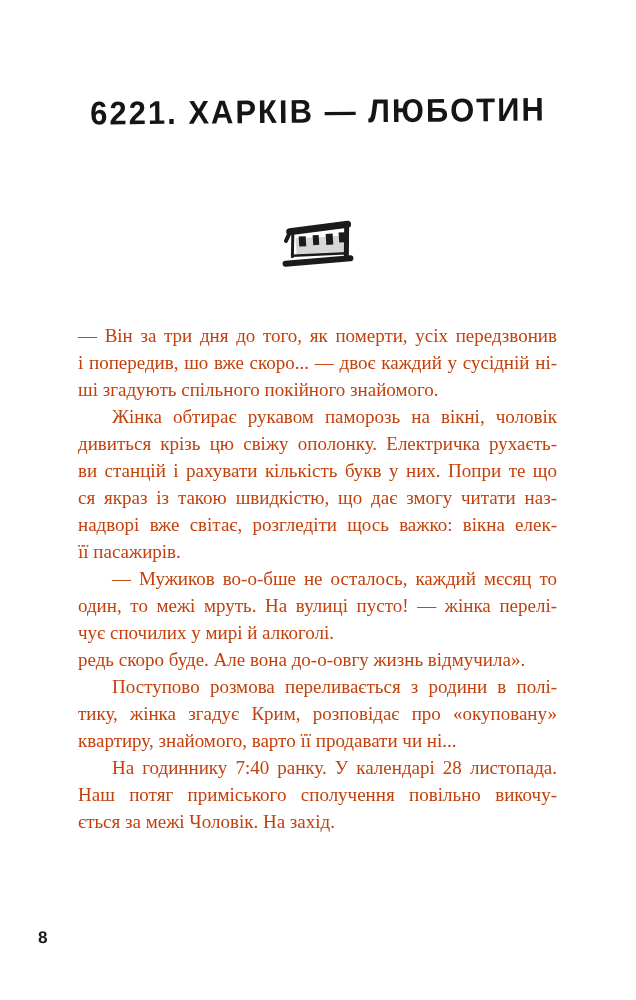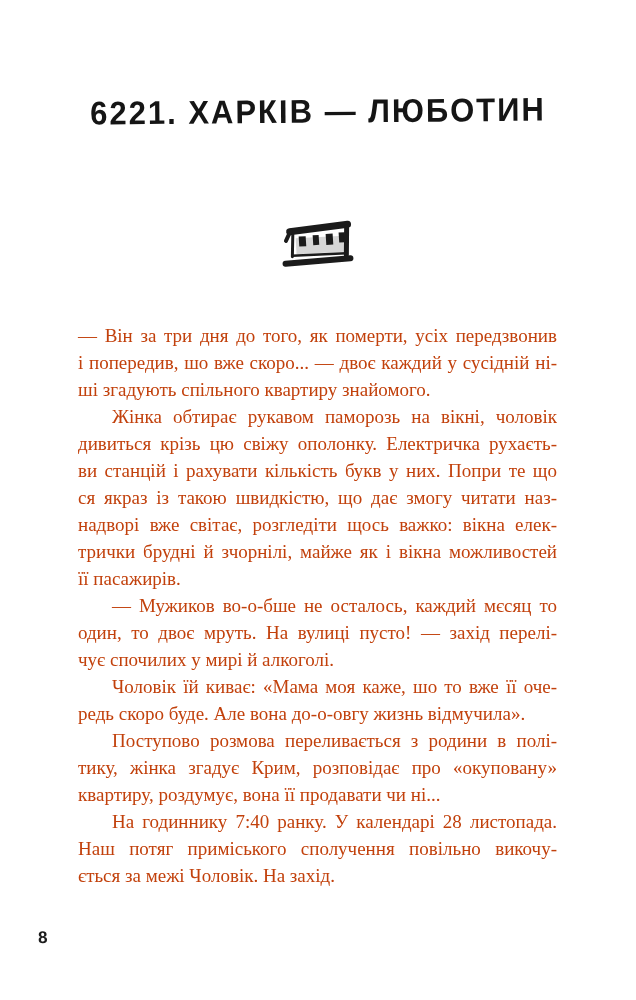--- a/index.html
+++ b/index.html
@@ -91,36 +91,34 @@
       <rect x="47" y="19" width="7" height="11" fill="#1b1b1b" transform="rotate(-2 50 24)"></rect>
       <rect x="60" y="18" width="6" height="10" fill="#1b1b1b" transform="rotate(-2 63 23)"></rect>
       <rect x="17" y="22" width="48" height="16" fill="#1b1b1b" opacity="0.18" transform="rotate(-1.5 41 30)"></rect>
       <path d="M6 48 L71 44" stroke="#1b1b1b" stroke-width="6" stroke-linecap="round"></path>
     </svg>
   </div>
 
   <div class="text-block" id="text-block">
       <div class="line just">— Він за три дня до того, як померти, усіх передзвонив</div>
       <div class="line just">і попередив, шо вже скоро... — двоє каждий у сусідній ні-</div>
-      <div class="line">ші згадують спільного квартиру знайомого.</div>
+      <div class="line">ші згадують спільного покійного знайомого.</div>
       <div class="line just ind">Жінка обтирає рукавом паморозь на вікні, чоловік</div>
       <div class="line just">дивиться крізь цю свіжу ополонку. Електричка рухаєть-</div>
       <div class="line just">ви станцій і рахувати кількість букв у них. Попри те що</div>
       <div class="line just">ся якраз із такою швидкістю, що дає змогу читати наз-</div>
       <div class="line just">надворі вже світає, розгледіти щось важко: вікна елек-</div>
-      <div class="line just">трички брудні й зчорнілі, майже як і вікна можливостей</div>
       <div class="line">її пасажирів.</div>
       <div class="line just ind">— Мужиков во-о-бше не осталось, каждий мєсяц то</div>
-      <div class="line just">один, то двоє мруть. На вулиці пусто! — захід перелі-</div>
+      <div class="line just">один, то межі мруть. На вулиці пусто! — жінка перелі-</div>
       <div class="line">чує спочилих у мирі й алкоголі.</div>
-      <div class="line just ind">Чоловік їй киває: «Мама моя каже, шо то вже її оче-</div>
       <div class="line">редь скоро буде. Але вона до-о-овгу жизнь відмучила».</div>
       <div class="line just ind">Поступово розмова переливається з родини в полі-</div>
       <div class="line just">тику, жінка згадує Крим, розповідає про «окуповану»</div>
-      <div class="line">квартиру, роздумує, вона її продавати чи ні...</div>
+      <div class="line">квартиру, знайомого, варто її продавати чи ні...</div>
       <div class="line just ind">На годиннику 7:40 ранку. У календарі 28 листопада.</div>
       <div class="line just">Наш потяг приміського сполучення повільно викочу-</div>
       <div class="line">ється за межі Чоловік. На захід.</div>
     </div>
 
   <div class="page-number">8</div>
 
 </div>
 
 </body></html>

